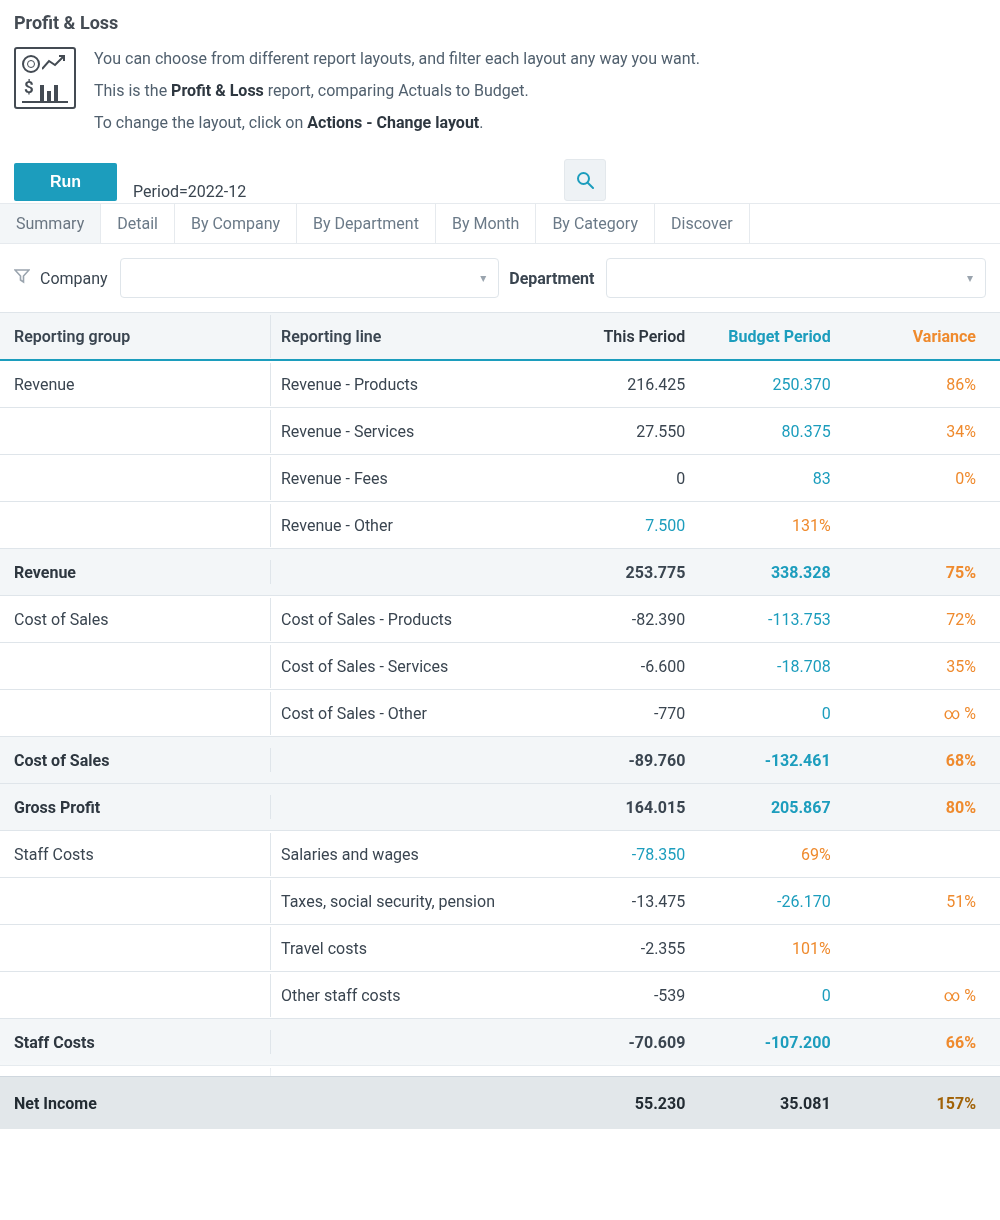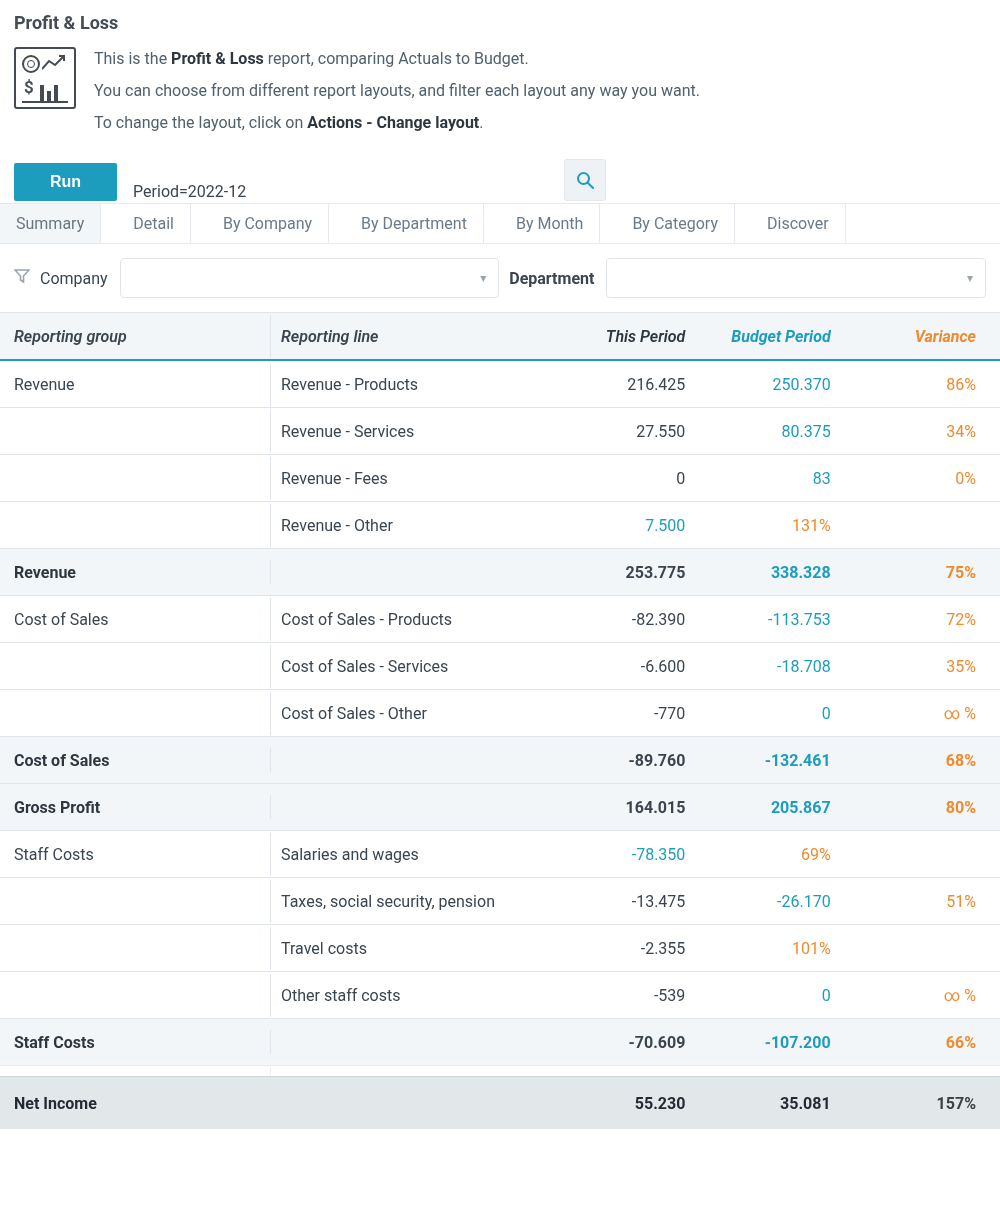--- a/index.html
+++ b/index.html
@@ -68,21 +68,21 @@
   .period-text{color:var(--text);font-size:16px;}
   .search-btn{
     width:40px;height:40px;display:flex;align-items:center;justify-content:center;
     background:#eef2f5;border:1px solid #e3e8ec;border-radius:3px;cursor:pointer;
     margin-left:auto;margin-right:380px;
   }
   .search-btn svg{stroke:var(--teal);}
 
   .tabs{
     display:flex;align-items:stretch;border-top:1px solid var(--tab-border);
-    border-bottom:1px solid var(--tab-border);margin:0 -14px;padding:0 0 0 0;gap:16px;
+    border-bottom:1px solid var(--tab-border);margin:0 -14px;padding:0 0 0 0;
   }
   .tab{
     padding:10px 16px;color:var(--muted);font-size:16px;cursor:pointer;
     border-right:1px solid var(--tab-border);
   }
   .tab[aria-selected="true"]{background:var(--tab-shade);color:#6a7682;}
 
   .filter-bar{
     display:flex;align-items:center;gap:10px;margin-top:8px;padding:6px 0;
   }
@@ -106,21 +106,21 @@
   }
   .report-inner{position:absolute;left:0;right:0;top:0;bottom:52px;overflow:hidden;}
   .rrow{
     display:grid;
     grid-template-columns: 270px 280px 1fr 1fr 1fr;
     align-items:center;
     min-height:46px;
     border-bottom:1px solid var(--border);
     padding-right:14px;
   }
-  .rrow.header{background:var(--row-shade);font-weight:600;border-bottom:2px solid var(--teal);font-style:italic;}
+  .rrow.header{background:var(--row-shade);font-weight:600;border-bottom:2px solid var(--teal);}
   .rrow .c1{padding:12px 10px 12px 14px;}
   .rrow .c2{padding:12px 10px;border-left:1px solid var(--border);}
   .rrow .c3,.rrow .c4,.rrow .c5{padding:12px 10px;text-align:right;}
   .rrow.header .c2{border-left:1px solid var(--border);}
   .rrow .c4{color:var(--teal);}
   .rrow .c5{color:var(--orange);}
   .rrow.header .c3{color:var(--heading);}
   .rrow.header .c4{color:var(--teal);font-weight:700;}
   .rrow.header .c5{color:var(--orange);font-weight:700;}
   .rrow.subtotal{background:var(--row-shade);font-weight:700;}
@@ -157,24 +157,24 @@
       </span>
       <span class="dollar">$</span>
       <span class="bars">
           <span></span>
           <span></span>
           <span></span>
         </span>
       <span class="base"></span>
     </div>
     <div class="intro-text">
+      <p>You can choose from different report layouts, and filter each layout any way you want.</p>
       <p>
         <span>This is the </span><b>Profit &amp; Loss</b><span> report, comparing Actuals to Budget.</span>
       </p>
-      <p>You can choose from different report layouts, and filter each layout any way you want.</p>
       <p>
         <span>To change the layout, click on </span><b>Actions - Change layout</b><span>.</span>
       </p>
     </div>
   </div>
 
   <div class="toolbar">
     <button class="run-btn">Run</button>
     <span class="period-text">Period=2022-12</span>
     <div class="search-btn">
@@ -332,16 +332,16 @@
           <div class="c4">-7.917</div>
           <div class="c5">132%</div>
         </div>
       </div>
     <div class="fade"></div>
     <div class="net-row">
       <div class="c1">Net Income</div>
       <div class="c2"></div>
       <div class="c3">55.230</div>
       <div class="c4" style="color:#222b32;">35.081</div>
-      <div class="c5" style="color:#404040;">157%</div>
+      <div class="c5" style="color:#a16207;">157%</div>
     </div>
   </div>
 </div>
 
 </body></html>

